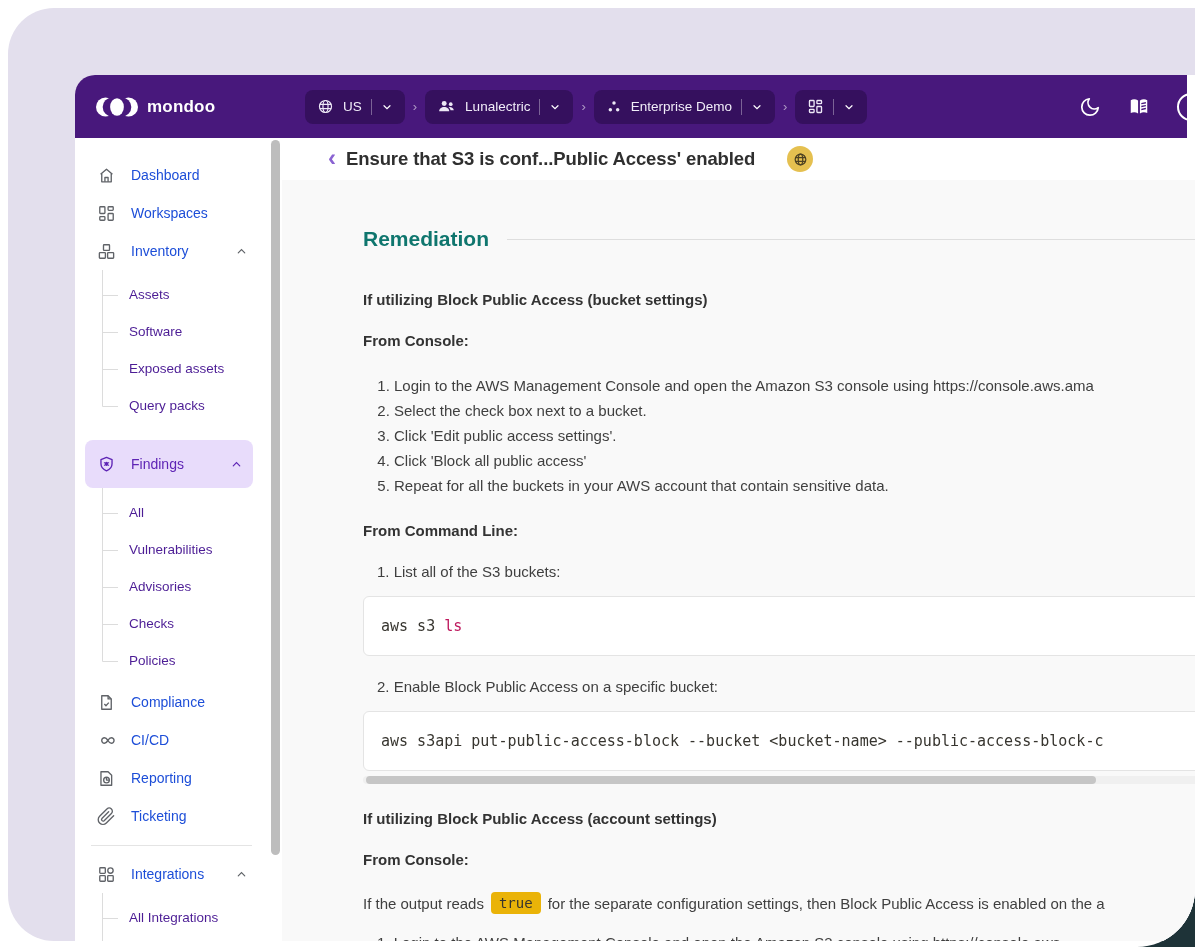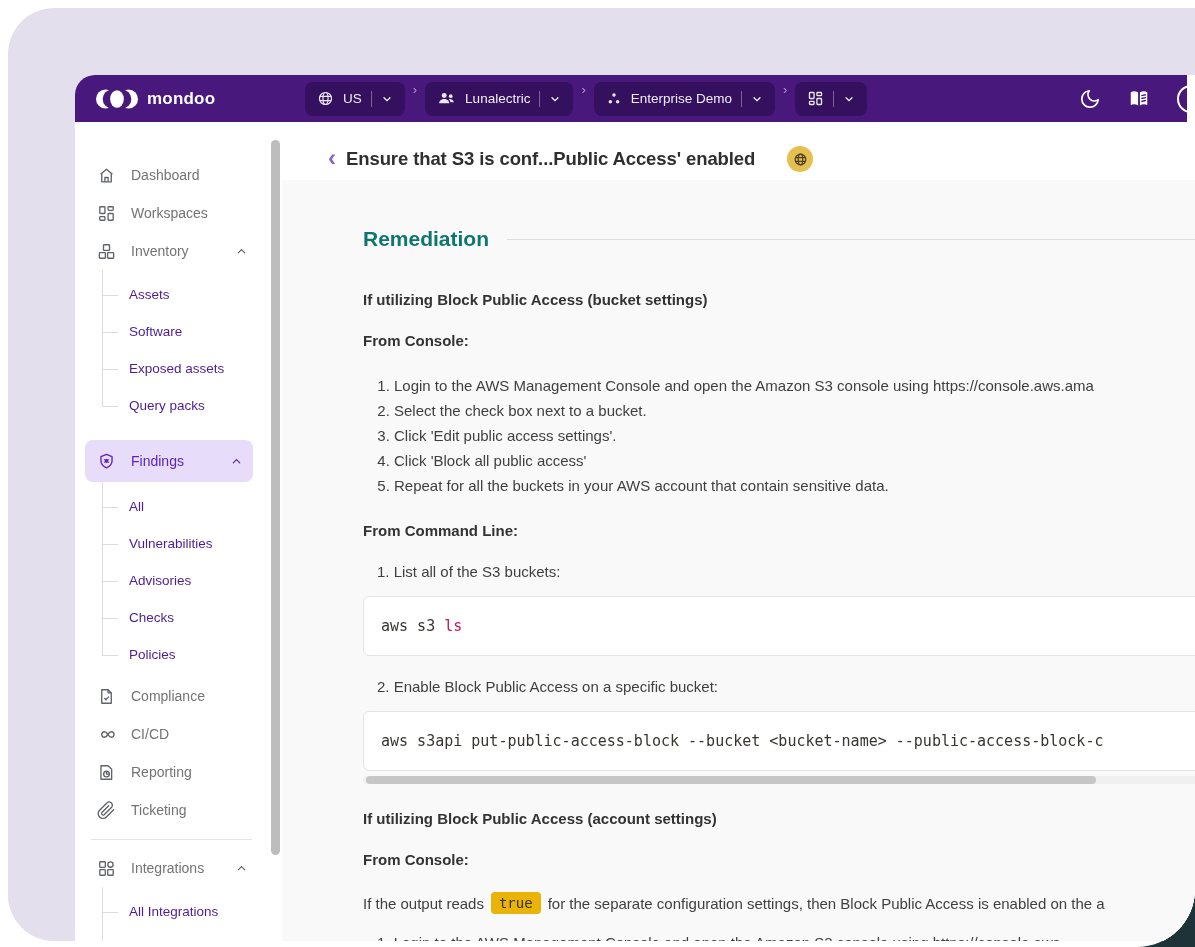--- a/index.html
+++ b/index.html
@@ -4,37 +4,37 @@
 <style>
   * { box-sizing: border-box; margin: 0; padding: 0; }
   html, body { width: 1195px; height: 947px; overflow: hidden; }
   body { background: #1E3338; font-family: "Liberation Sans", sans-serif; }
 
   .backdrop { position: absolute; inset: 0; background: #fff; border-radius: 0 0 58px 0; overflow: hidden; }
   .frame { position: absolute; left: 8px; top: 8px; right: 0; bottom: 6px; background: #E3DFED; border-radius: 46px 0 0 46px; overflow: hidden; }
   .app { position: absolute; left: 67px; top: 67px; right: 0; bottom: 0; background: #fff; border-radius: 20px 0 0 0; overflow: hidden; }
 
   
-  .topbar { position: absolute; top: 0; left: 0; right: 8px; height: 47px; background: #48187C; display: flex; align-items: center; }
+  .topbar { position: absolute; top: 0; left: 0; right: 8px; height: 63px; background: #48187C; display: flex; align-items: center; }
   .logo-zone { width: 193px; flex: none; display: flex; align-items: center; padding-left: 21px; gap: 9px; }
   .logo-text { color: #fff; font-weight: 700; font-size: 17px; letter-spacing: 0.2px; }
-  .crumbs { display: flex; margin-left: 37px; }
+  .crumbs { display: flex; align-items: center; margin-left: 37px; }
   .chip { display: flex; align-items: center; gap: 9px; background: #35105E; border-radius: 8px; height: 34px; padding: 0 12px; color: #F1EDF8; font-size: 13.5px; cursor: pointer; }
   .chip .vdiv { width: 1px; height: 16px; background: rgba(255,255,255,0.35); }
   .crumb-sep { color: rgba(255,255,255,0.55); font-size: 13px; margin: 0 8px; }
   .topbar-right { margin-left: auto; display: flex; align-items: center; gap: 26px; padding-right: 0; }
   .avatar-partial { width: 28px; height: 28px; border: 2.5px solid #fff; border-radius: 50%; margin-right: -18px; flex: none; }
   .icon { display: inline-flex; align-items: center; justify-content: center; }
 
   
   .sidebar { position: absolute; top: 63px; left: 0; width: 193px; bottom: 0; background: #fff; padding-top: 18px; overflow: hidden; }
-  .sb-item { height: 38px; display: flex; align-items: center; gap: 15px; padding-left: 22px; color: #737373; font-size: 14px; cursor: pointer; }
+  .sb-item { height: 38px; display: flex; align-items: center; gap: 15px; padding-left: 22px; color: #1d4ed8; font-size: 14px; cursor: pointer; }
   .sb-item .sb-ic { color: #606368; flex: none; }
   .sb-item .chev { margin-left: auto; margin-right: 20px; color: #5f6368; }
-  .sb-item.active { background: #E8DCFB; border-radius: 8px; margin: 12px 15px 0 10px; padding-left: 12px; height: 42px; color: #5E24B5; font-weight: 500; justify-content: flex-end; }
+  .sb-item.active { background: #E8DCFB; border-radius: 8px; margin: 12px 15px 0 10px; padding-left: 12px; height: 48px; color: #5E24B5; font-weight: 500; justify-content: flex-end; }
   .sb-item.active .sb-ic, .sb-item.active .chev { color: #5E24B5; }
   .sb-item.active .chev { margin-right: 10px; }
   .sb-tree { position: relative; padding: 6px 0 4px 0; }
   .sb-tree::before { content: ""; position: absolute; left: 27px; top: 0; bottom: 22px; border-left: 1px solid #DCDCDC; }
   .sb-sub { position: relative; height: 37px; display: flex; align-items: center; padding-left: 54px; font-size: 13.5px; color: #4c1d95; cursor: pointer; }
   .sb-sub::before { content: ""; position: absolute; left: 27px; top: 50%; width: 16px; border-top: 1px solid #DCDCDC; border-bottom-left-radius: 6px; }
   .sb-divider { height: 1px; background: #E4E4E4; margin: 10px 16px 9px 16px; }
   .sb-scrollbar { position: absolute; top: 63px; left: 194px; width: 13px; bottom: 0; }
   .sb-thumb { position: absolute; left: 2px; top: 2px; width: 9px; height: 89%; background: #BDBDBD; border-radius: 5px; }
 

